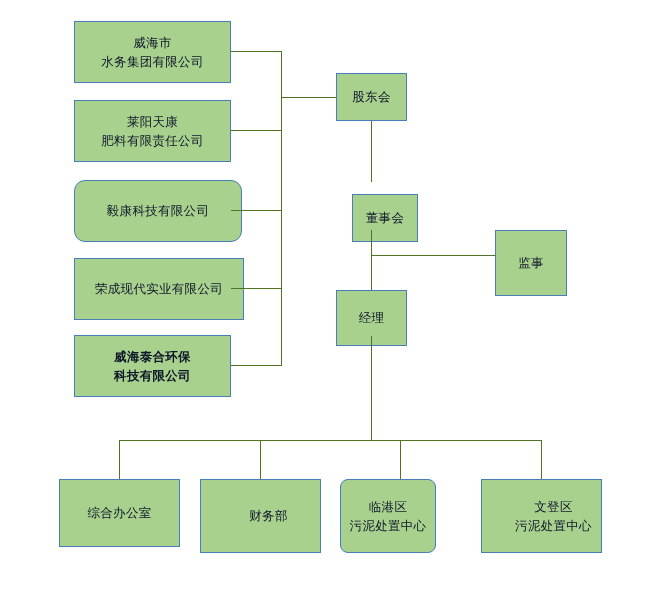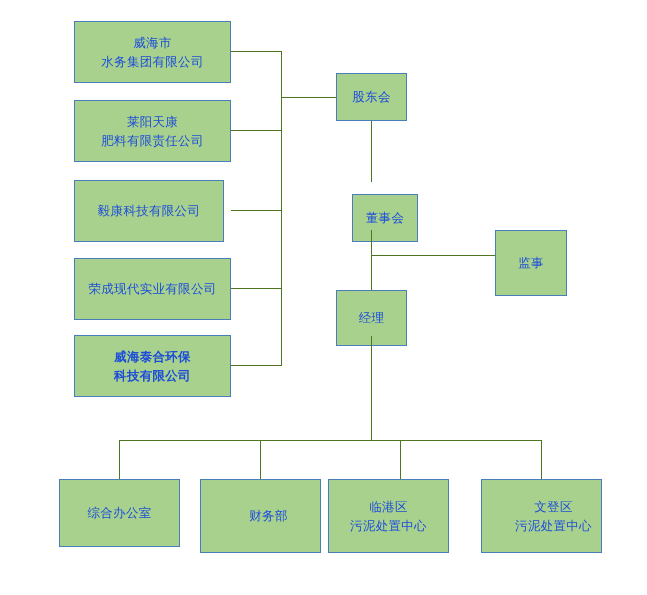--- a/index.html
+++ b/index.html
@@ -19,21 +19,21 @@
   }
   .node {
     position: absolute;
     box-sizing: border-box;
     background: #a9d18e;
     border: 1px solid #4a7ebb;
     display: flex;
     align-items: center;
     justify-content: center;
     text-align: center;
-    color: #1d4ed8;
+    color: #0f172a;
     font-size: 12.5px;
     line-height: 1.55;
     font-family: "DejaVu Sans", "Liberation Sans", sans-serif;
     letter-spacing: 0.3px;
     white-space: pre-line;
     padding: 2px 4px;
   }
   .conn {
     position: absolute;
     background: #4f7521;
@@ -45,40 +45,40 @@
 <body>
 
 <div id="chart-canvas">
 
   <div class="node" style="left:74px; top:21px; width:157px; height:62px;">威海市
 水务集团有限公司</div>
 
   <div class="node" style="left:74px; top:100px; width:157px; height:62px;">莱阳天康
 肥料有限责任公司</div>
 
-  <div class="node" style="left:74px; top:180px; width:150px; height:62px;">毅康科技有限公司</div>
+  <div class="node" style="left:74px; top:180px; width:168px; height:62px;border-radius:11px;">毅康科技有限公司</div>
 
-  <div class="node" style="left:74px; top:258px; width:157px; height:62px;">荣成现代实业有限公司</div>
+  <div class="node" style="left:74px; top:258px; width:170px; height:62px;">荣成现代实业有限公司</div>
 
   <div class="node" style="left:74px; top:335px; width:157px; height:62px;font-weight:bold;">威海泰合环保
 科技有限公司</div>
 
   <div class="node" style="left:336px; top:73px; width:71px; height:48px;">股东会</div>
 
   <div class="node" style="left:352px; top:182px; width:66px; height:48px;margin-top:12px;">董事会</div>
 
   <div class="node" style="left:336px; top:290px; width:71px; height:56px;">经理</div>
 
   <div class="node" style="left:495px; top:230px; width:72px; height:66px;">监事</div>
 
   <div class="node" style="left:59px; top:479px; width:121px; height:68px;">综合办公室</div>
 
   <div class="node" style="left:200px; top:479px; width:121px; height:74px;padding-left:20px;">财务部</div>
 
-  <div class="node" style="left:328px; top:479px; width:121px; height:74px;">临港区
+  <div class="node" style="left:340px; top:479px; width:96px; height:74px;border-radius:8px;">临港区
 污泥处置中心</div>
 
   <div class="node" style="left:481px; top:479px; width:121px; height:74px;padding-left:28px;">文登区
 污泥处置中心</div>
 
   <div class="conn conn-h" style="left:231px; top:51px;  width:51px;"></div>
   <div class="conn conn-h" style="left:231px; top:130px; width:51px;"></div>
   <div class="conn conn-h" style="left:231px; top:210px; width:51px;"></div>
   <div class="conn conn-h" style="left:231px; top:288px; width:51px;"></div>
   <div class="conn conn-h" style="left:231px; top:365px; width:51px;"></div>

